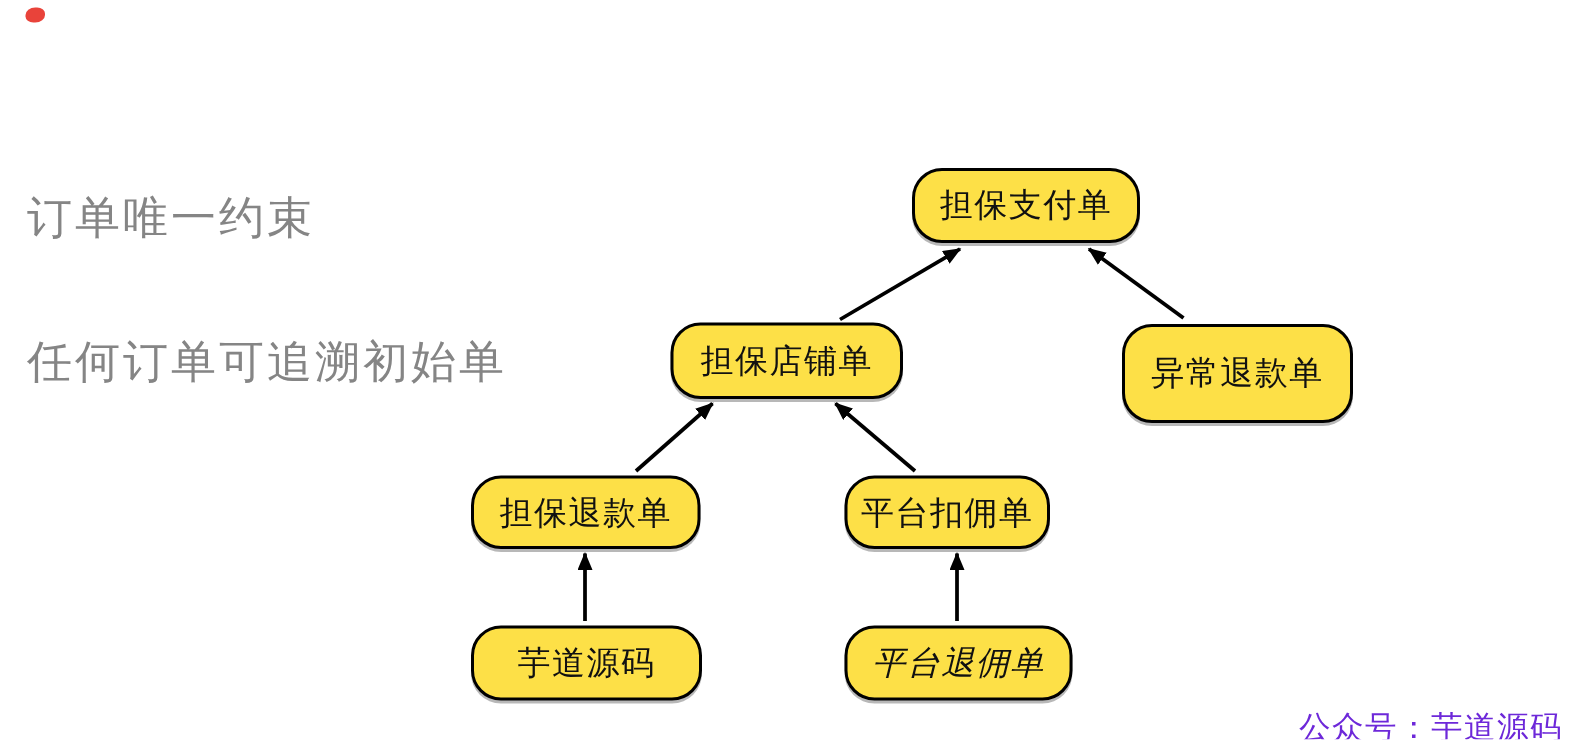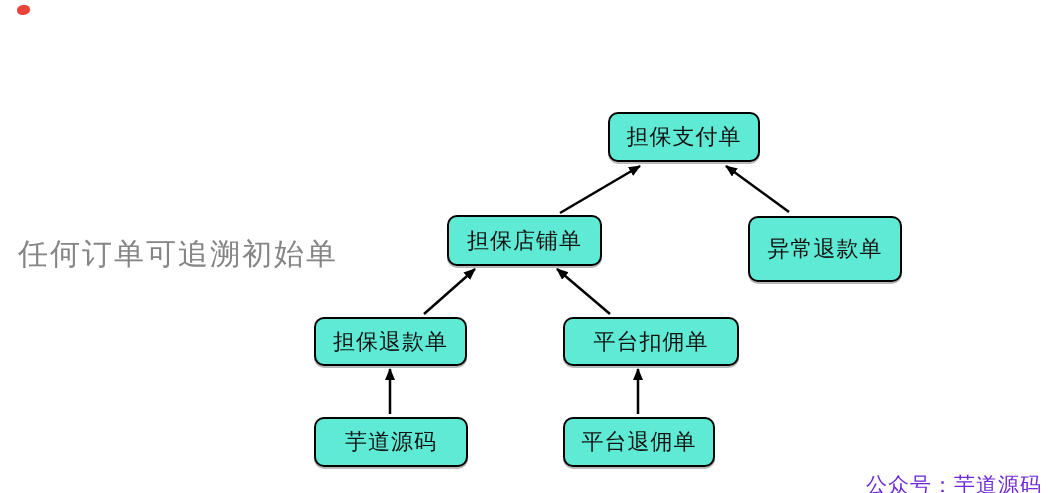--- a/index.html
+++ b/index.html
@@ -14,37 +14,37 @@
   .note {
     position: absolute;
     left: 18px;
     color: #858585;
     font-size: 30px;
     letter-spacing: 2px;
     white-space: nowrap;
     line-height: 1.15;
   }
   .note-1 { top: 129px; }
-  .note-2 { top: 239px; font-family: Liberation Mono, monospace; }
+  .note-2 { top: 225px; }
   .edges-layer {
     position: absolute;
     left: 0; top: 0;
     width: 1048px; height: 493px;
     pointer-events: none;
   }
   .edges-layer line {
     stroke: #000000;
     stroke-width: 2.5;
   }
   .node {
     position: absolute;
     box-sizing: border-box;
-    background: #5eead4;
+    background: #fde047;
     border: 2.5px solid #000000;
-    border-radius: 10px;
+    border-radius: 20px;
     box-shadow: 0 2px 0 rgba(0,0,0,0.28);
     display: flex;
     align-items: center;
     justify-content: center;
     font-size: 22px;
     color: #111111;
     letter-spacing: 1px;
     white-space: nowrap;
   }
   .watermark {
@@ -68,20 +68,21 @@
     opacity: 0.95;
   }
 </style>
 </head>
 <body>
 
 <div class="canvas">
 
   <span class="red-mark"></span>
 
+  <div class="note note-1">订单唯一约束</div>
   <div class="note note-2">任何订单可追溯初始单</div>
 
   <svg class="edges-layer" width="1048" height="493" viewBox="0 0 1048 493" xmlns="http://www.w3.org/2000/svg">
     <defs>
       <marker id="arrowhead" markerUnits="userSpaceOnUse" markerWidth="13" markerHeight="11" refX="11" refY="5" orient="auto">
         <path d="M0,0 L12,5 L0,10 z" fill="#000000"></path>
       </marker>
     </defs>
     <g>
         <line x1="560" y1="213" x2="640" y2="166" marker-end="url(#arrowhead)"></line>
@@ -99,26 +100,26 @@
       </div>
       <div class="node" style="left: 447px; top: 215px; width: 155px; height: 51px; text-align: center;">
         <span>担保店铺单</span>
       </div>
       <div class="node" style="left: 748px; top: 216px; width: 154px; height: 66px;">
         <span>异常退款单</span>
       </div>
       <div class="node" style="left: 314px; top: 317px; width: 153px; height: 49px;">
         <span>担保退款单</span>
       </div>
-      <div class="node" style="left: 563px; top: 317px; width: 176px; height: 49px;">
+      <div class="node" style="left: 563px; top: 317px; width: 137px; height: 49px;">
         <span>平台扣佣单</span>
       </div>
       <div class="node" style="left: 314px; top: 417px; width: 154px; height: 50px;">
         <span>芋道源码</span>
       </div>
-      <div class="node" style="left: 563px; top: 417px; width: 152px; height: 50px;">
+      <div class="node" style="left: 563px; top: 417px; width: 152px; height: 50px; font-style: italic;">
         <span>平台退佣单</span>
       </div>
     </div>
 
   <div class="watermark">公众号：芋道源码</div>
 
 </div>
 
 </body></html>

